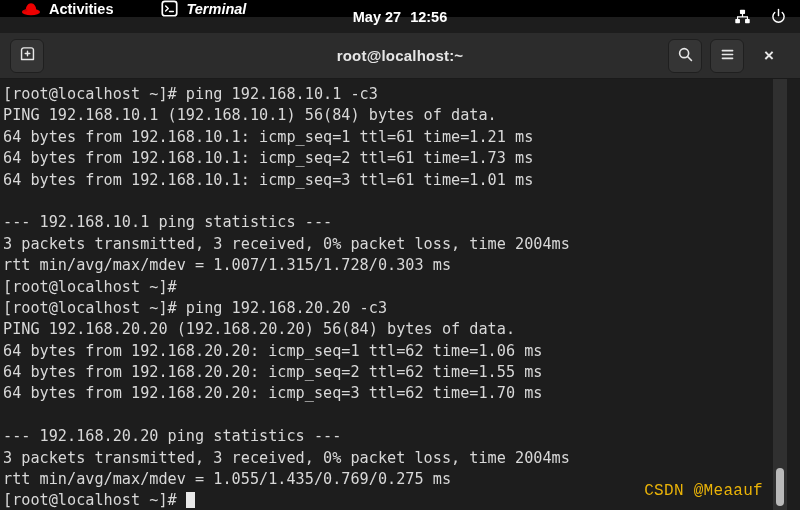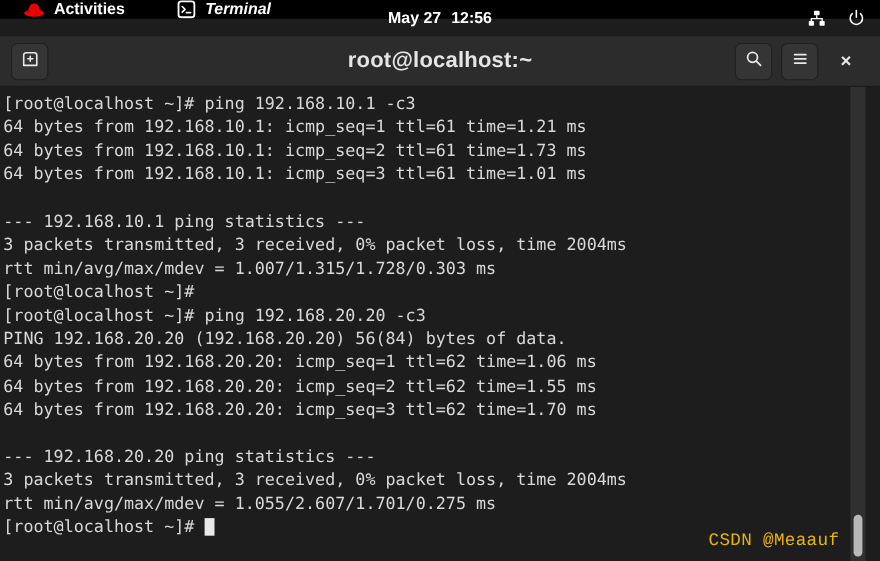--- a/index.html
+++ b/index.html
@@ -41,21 +41,21 @@
     background:#1d1d1d;
   }
   .titlebar {
     position:relative; height:46px; width:100%;
     background:#2c2c2c;
     border-bottom:1px solid #1a1a1a;
     display:flex; align-items:center;
   }
   .titlebar-title {
     position:absolute; left:0; right:0; text-align:center;
-    font-size:20px; font-weight:bold; color:#e6e6e6;
+    font-size:15px; font-weight:bold; color:#e6e6e6;
     pointer-events:none; letter-spacing:0.2px;
   }
   .tb-btn {
     width:34px; height:34px; border-radius:6px;
     background:#353535; border:1px solid #1f1f1f;
     display:flex; align-items:center; justify-content:center;
     color:#e8e8e8;
   }
   .btn-newtab { margin-left:10px; }
   .titlebar-right {
@@ -198,37 +198,38 @@
         </div>
         <div class="btn-close">
           <span>×</span>
         </div>
       </div>
     </div>
 
     <div class="term-body">
 
       <div class="term-line">[root@localhost ~]# ping 192.168.10.1 -c3</div>
+      <div class="term-line">PING 192.168.10.1 (192.168.10.1) 56(84) bytes of data.</div>
       <div class="term-line">64 bytes from 192.168.10.1: icmp_seq=1 ttl=61 time=1.21 ms</div>
       <div class="term-line">64 bytes from 192.168.10.1: icmp_seq=2 ttl=61 time=1.73 ms</div>
       <div class="term-line">64 bytes from 192.168.10.1: icmp_seq=3 ttl=61 time=1.01 ms</div>
       <div class="term-line"></div>
       <div class="term-line">--- 192.168.10.1 ping statistics ---</div>
       <div class="term-line">3 packets transmitted, 3 received, 0% packet loss, time 2004ms</div>
       <div class="term-line">rtt min/avg/max/mdev = 1.007/1.315/1.728/0.303 ms</div>
       <div class="term-line">[root@localhost ~]# </div>
       <div class="term-line">[root@localhost ~]# ping 192.168.20.20 -c3</div>
       <div class="term-line">PING 192.168.20.20 (192.168.20.20) 56(84) bytes of data.</div>
       <div class="term-line">64 bytes from 192.168.20.20: icmp_seq=1 ttl=62 time=1.06 ms</div>
       <div class="term-line">64 bytes from 192.168.20.20: icmp_seq=2 ttl=62 time=1.55 ms</div>
       <div class="term-line">64 bytes from 192.168.20.20: icmp_seq=3 ttl=62 time=1.70 ms</div>
       <div class="term-line"></div>
       <div class="term-line">--- 192.168.20.20 ping statistics ---</div>
       <div class="term-line">3 packets transmitted, 3 received, 0% packet loss, time 2004ms</div>
-      <div class="term-line">rtt min/avg/max/mdev = 1.055/2.607/1.701/0.275 ms</div>
+      <div class="term-line">rtt min/avg/max/mdev = 1.055/1.435/0.769/0.275 ms</div>
       <div class="term-line"><span>[root@localhost ~]# </span><span class="cursor"></span></div>
 
       <div class="scroll-track">
         <div class="scroll-thumb"></div>
       </div>
 
       <div class="watermark">CSDN @Meaauf</div>
     </div>
   </div>
 </div>

